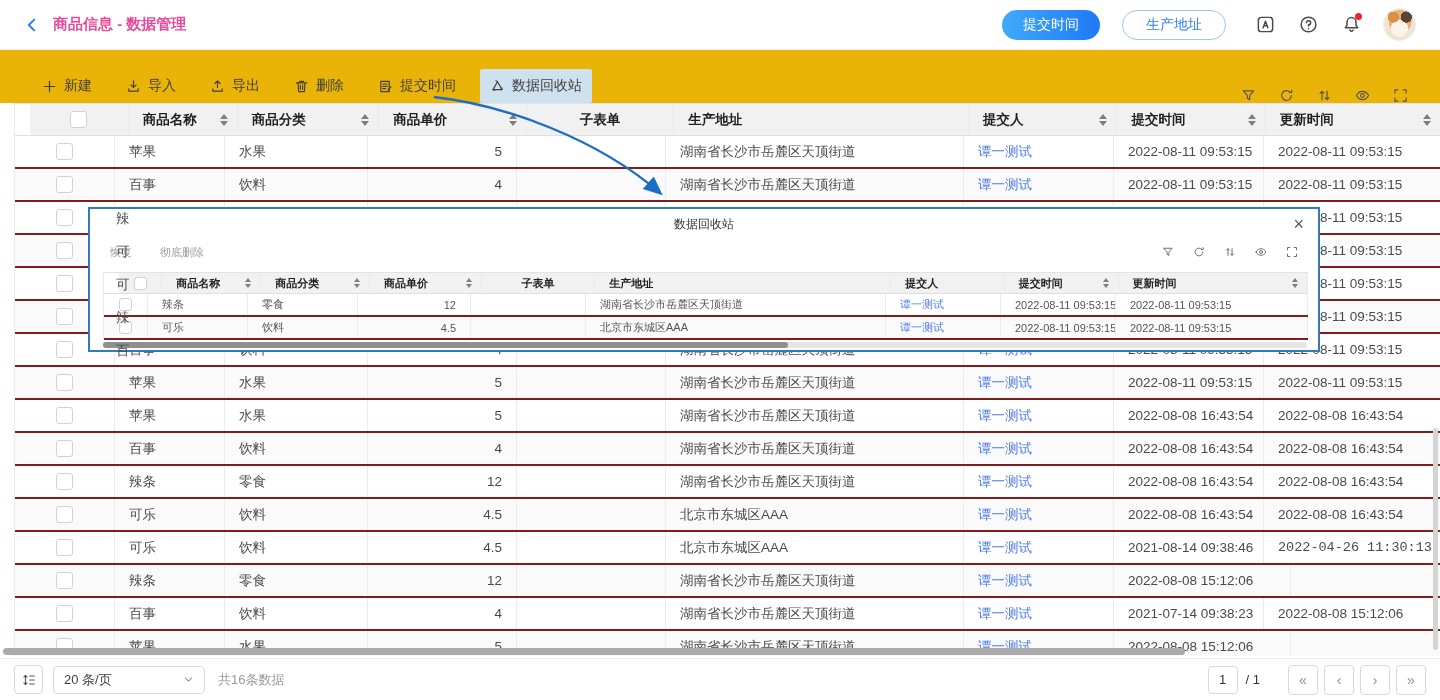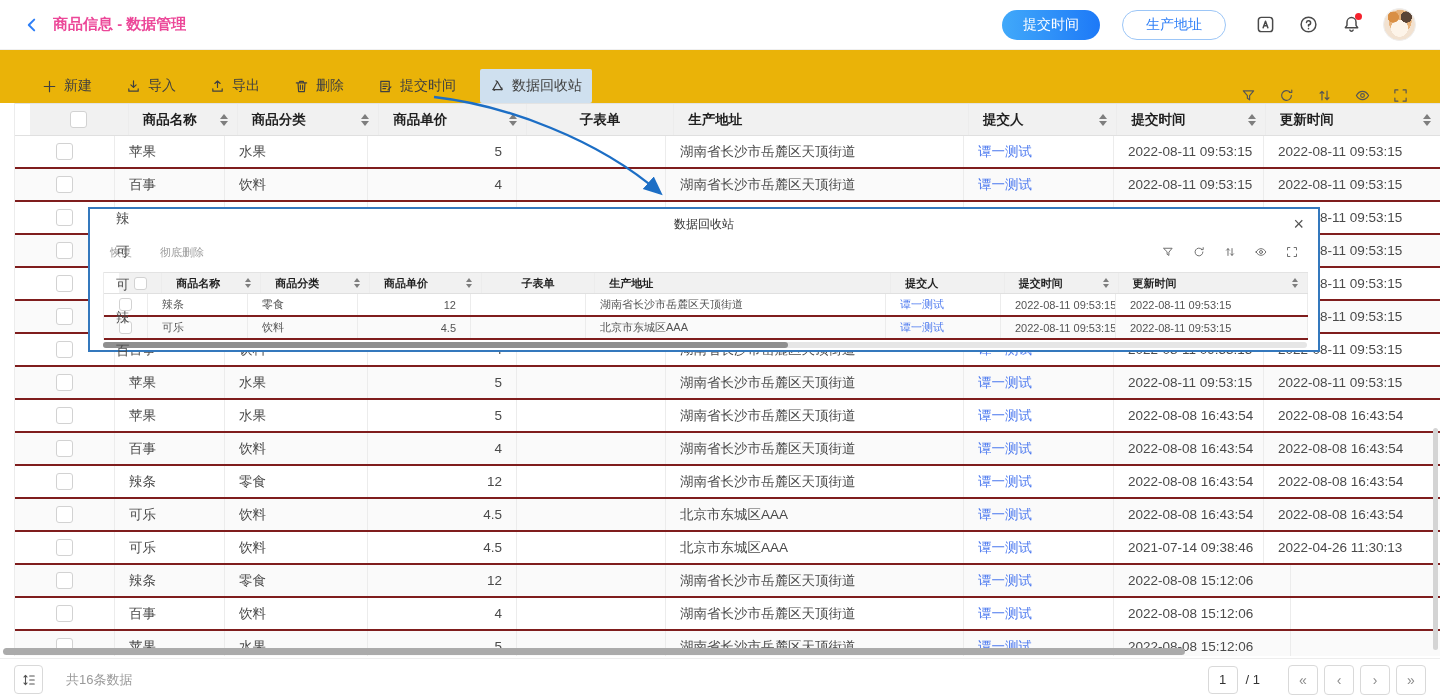--- a/index.html
+++ b/index.html
@@ -441,22 +441,22 @@
       <div class="t-row" style="height: 33px;">
         <div class="t-cell cb-cell" style="width: 100px;">
           <div class="cb" style="height: 15px; width: 15px;"></div>
         </div>
         <div class="t-cell" style="width: 110px;">可乐</div>
         <div class="t-cell" style="width: 143px;">饮料</div>
         <div class="t-cell num" style="width: 149px;">4.5</div>
         <div class="t-cell" style="width: 149px;"></div>
         <div class="t-cell" style="width: 298px;">北京市东城区AAA</div>
         <div class="t-cell link" style="width: 150px;">谭一测试</div>
-        <div class="t-cell" style="width: 150px;">2021-07-14 09:38:46</div>
-        <div class="t-cell" style="width: 177px;">2022-04-26 11:30:13</div>
+        <div class="t-cell" style="width: 150px;">2021-08-14 09:38:46</div>
+        <div class="t-cell" style="width: 177px; font-family: Liberation Mono, monospace;">2022-04-26 11:30:13</div>
       </div>
       <div class="t-row alt" style="height: 33px;">
         <div class="t-cell cb-cell" style="width: 100px;">
           <div class="cb" style="height: 15px; width: 15px;"></div>
         </div>
         <div class="t-cell" style="width: 110px;">辣条</div>
         <div class="t-cell" style="width: 143px;">零食</div>
         <div class="t-cell num" style="width: 149px;">12</div>
         <div class="t-cell" style="width: 149px;"></div>
         <div class="t-cell" style="width: 298px;">湖南省长沙市岳麓区天顶街道</div>
@@ -466,20 +466,21 @@
       <div class="t-row" style="height: 33px;">
         <div class="t-cell cb-cell" style="width: 100px;">
           <div class="cb" style="height: 15px; width: 15px;"></div>
         </div>
         <div class="t-cell" style="width: 110px;">百事</div>
         <div class="t-cell" style="width: 143px;">饮料</div>
         <div class="t-cell num" style="width: 149px;">4</div>
         <div class="t-cell" style="width: 149px;"></div>
         <div class="t-cell" style="width: 298px;">湖南省长沙市岳麓区天顶街道</div>
         <div class="t-cell link" style="width: 150px;">谭一测试</div>
+        <div class="t-cell" style="width: 150px;">2021-07-14 09:38:23</div>
         <div class="t-cell" style="width: 177px;">2022-08-08 15:12:06</div>
       </div>
       <div class="t-row alt" style="height: 33px;">
         <div class="t-cell cb-cell" style="width: 100px;">
           <div class="cb" style="height: 15px; width: 15px;"></div>
         </div>
         <div class="t-cell" style="width: 110px;">苹果</div>
         <div class="t-cell" style="width: 143px;">水果</div>
         <div class="t-cell num" style="width: 149px;">5</div>
         <div class="t-cell" style="width: 149px;"></div>
@@ -630,20 +631,28 @@
   </svg>
 
   <div class="footer">
     <span class="density">
       <span class="icon">
         <svg viewBox="0 0 16 16">
             <path d="M4 2.8v10.4M2.2 4.6 4 2.8l1.8 1.8M2.2 11.4 4 13.2l1.8-1.8M8.8 3.5H14M8.8 8H14M8.8 12.5H14"></path>
           </svg>
       </span>
     </span>
+    <div class="pagesize">
+      <span>20 条/页</span>
+      <span class="icon">
+        <svg viewBox="0 0 16 16" style="stroke-width:1.6">
+            <path d="M3.5 6 8 10.5 12.5 6"></path>
+          </svg>
+      </span>
+    </div>
     <span class="total">共16条数据</span>
     <div class="pager">
       <input class="page-input" value="1" style="">
       <span class="of">/ 1</span>
       <span class="pbtn firstgap">«</span>
       <span class="pbtn">‹</span>
       <span class="pbtn">›</span>
       <span class="pbtn">»</span>
     </div>
   </div>

